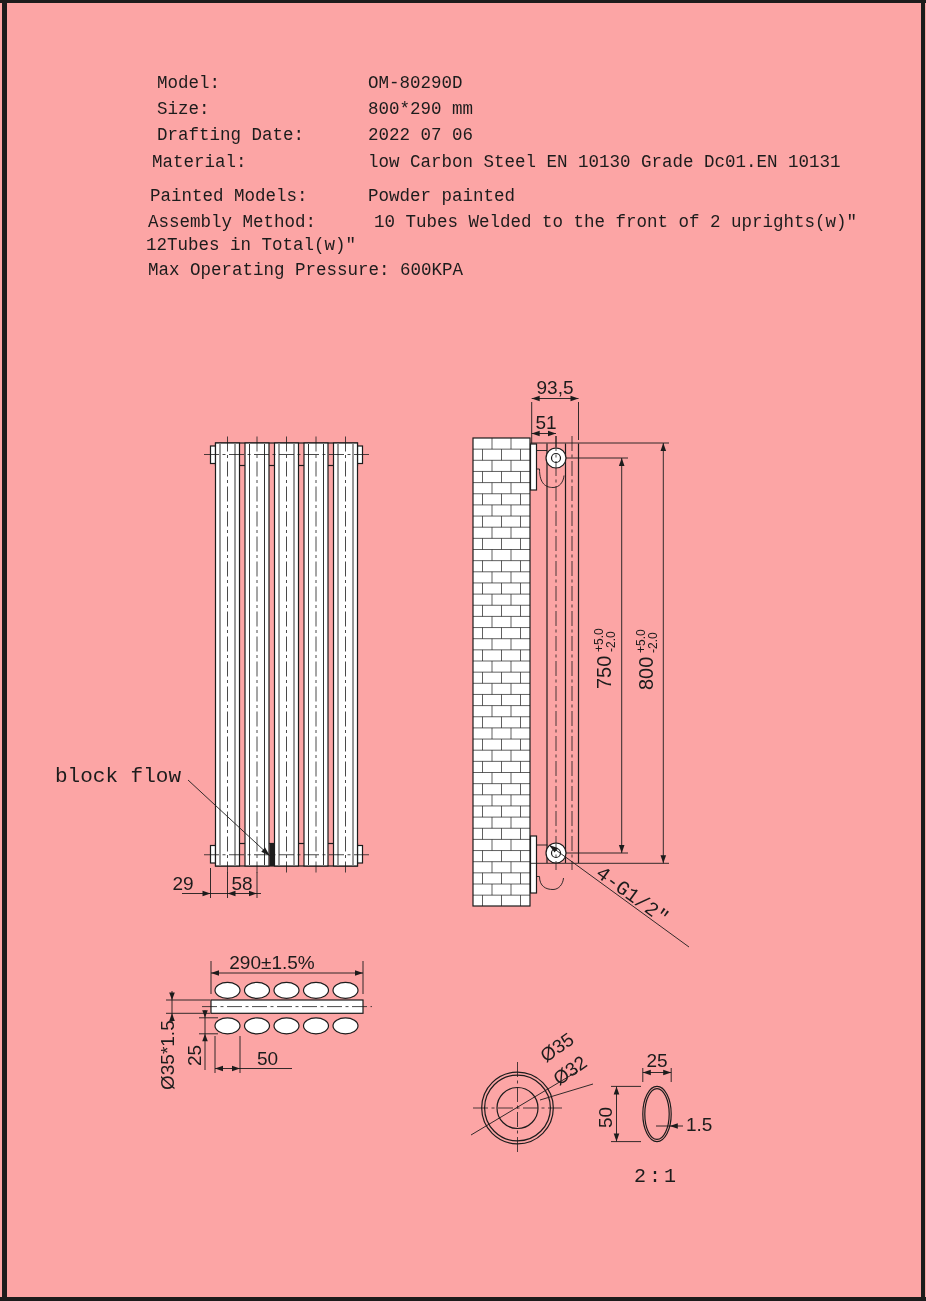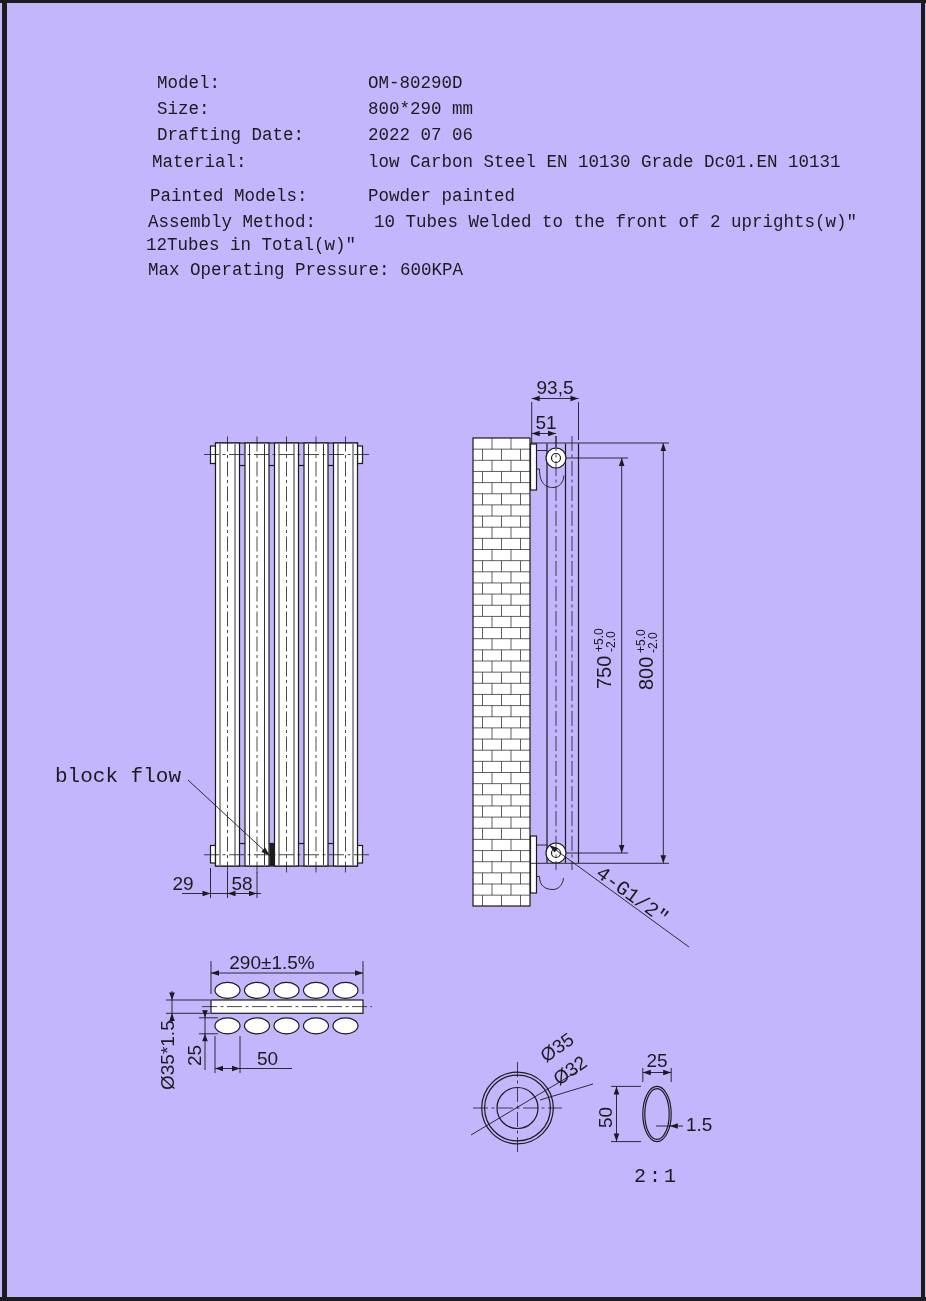--- a/index.html
+++ b/index.html
@@ -1,16 +1,16 @@
 <!DOCTYPE html>
 <html><head>
 <meta charset="utf-8">
 <style>
   html,body{margin:0;padding:0;background:#fff;}
-  .sheet{position:relative;width:926px;height:1301px;background:#c4b5fd;overflow:hidden;}
+  .sheet{position:relative;width:926px;height:1301px;background:#fca5a5;overflow:hidden;}
   svg{position:absolute;left:0;top:0;}
   svg text{font-family:"Liberation Sans",sans-serif;fill:#1c1c1c;}
   svg text.mono{font-family:"Liberation Mono","DejaVu Sans Mono",monospace;}
   .s{stroke:#1c1c1c;stroke-width:1.2;fill:none;}
   .sf{stroke:#1c1c1c;stroke-width:1.2;fill:#ffffff;}
   .thin{stroke:#1c1c1c;stroke-width:0.9;fill:none;}
   .cl{stroke:#1c1c1c;stroke-width:0.8;fill:none;stroke-dasharray:15 3.5 3 3.5;}
   .fillb{fill:#1c1c1c;stroke:none;}
   .brick line{stroke:#1c1c1c;stroke-width:0.7;}
 </style>

